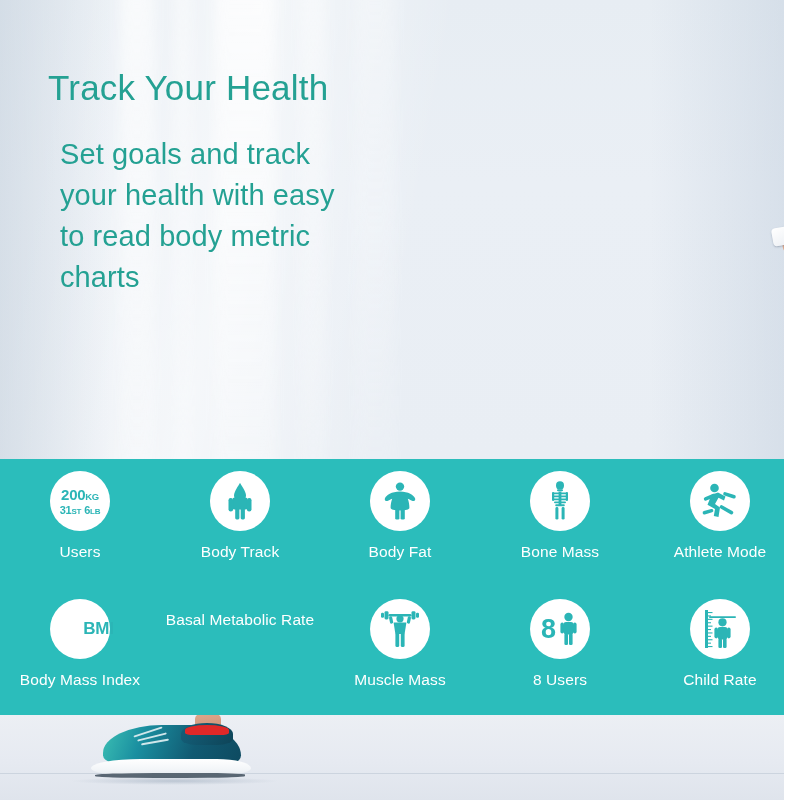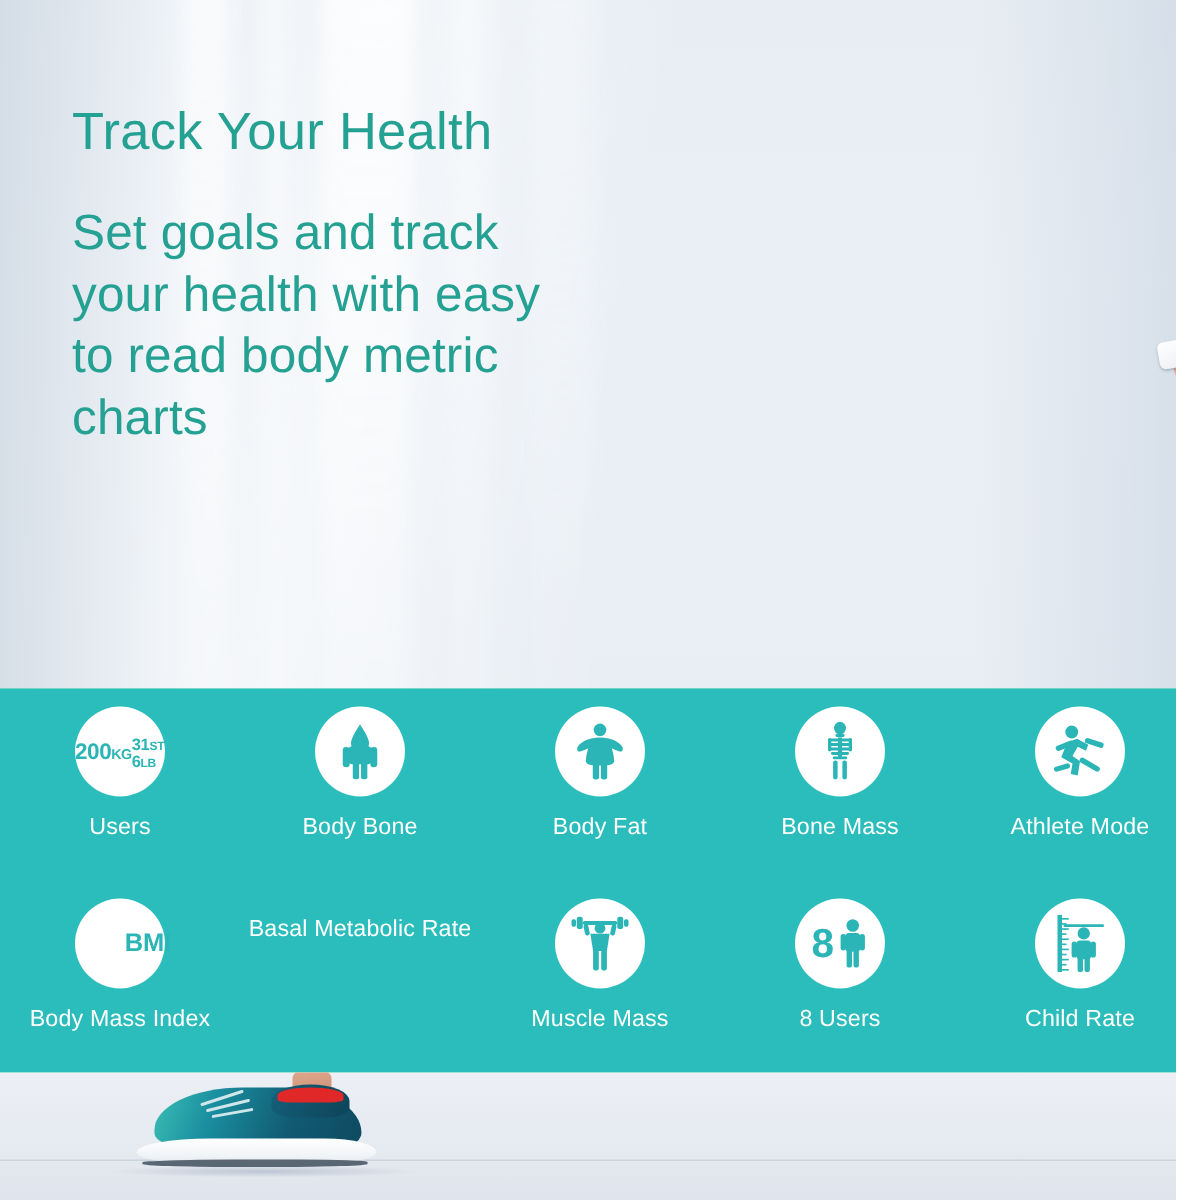--- a/index.html
+++ b/index.html
@@ -119,21 +119,21 @@
     margin-top: 11px;
     color: #ffffff;
     font-size: 15.5px;
     line-height: 19px;
     text-align: center;
     letter-spacing: .1px;
     width: 150px;
   }
   .wtext {
     display: flex;
-    flex-direction: row;
+    flex-direction: column;
     align-items: center;
     justify-content: center;
     line-height: 1;
     color: #2bb5b6;
     font-weight: bold;
   }
   .wtext .kg { font-size: 15px; letter-spacing: -.3px; }
   .wtext .kg small { font-size: 9.5px; }
   .wtext .lb { font-size: 11px; margin-top: 3px; letter-spacing: -.2px; }
   .wtext .lb small { font-size: 8px; text-align: center; }
@@ -208,24 +208,24 @@
   .hero-text { position: absolute; left: 48px; top: 68px; width: 330px; }
   .headline {
     color: #24a193;
     font-size: 35px;
     font-weight: normal;
     letter-spacing: .2px;
     margin: 0;
     white-space: nowrap;
   }
   .subline {
-    margin: 0;
+    margin: 12px;
     margin-top: 26px;
     color: #24a193;
-    font-size: 33px;
+    font-size: 29px;
     line-height: 41px;
     font-weight: normal;
     letter-spacing: .1px;
   }
 </style>
 </head>
 <body>
 
 <div id="poster">
 
@@ -270,21 +270,21 @@
         <div class="circle">
           <svg class="icon-svg" width="34" height="38" viewBox="0 0 34 38">
             <path d="M17 1 C17 1 11 9.5 11 13.3 C11 16.9 13.7 19.4 17 19.4 C20.3 19.4 23 16.9 23 13.3 C23 9.5 17 1 17 1 Z" fill="#2bb5b6"></path>
             <rect x="9.5" y="15.5" width="15" height="12" rx="2.2" fill="#2bb5b6"></rect>
             <rect x="5.5" y="16" width="4.6" height="13.5" rx="2.2" fill="#2bb5b6"></rect>
             <rect x="23.9" y="16" width="4.6" height="13.5" rx="2.2" fill="#2bb5b6"></rect>
             <rect x="12.2" y="26" width="4.2" height="11.5" rx="1.4" fill="#2bb5b6"></rect>
             <rect x="17.7" y="26" width="4.2" height="11.5" rx="1.4" fill="#2bb5b6"></rect>
           </svg>
         </div>
-        <div class="feature-label">Body Bone</div>
+        <div class="feature-label">Body Track</div>
       </div>
 
       <div class="feature">
         <div class="circle">
           <svg class="icon-svg" width="36" height="38" viewBox="0 0 36 38">
             <circle cx="18" cy="4.6" r="4.2" fill="#2bb5b6"></circle>
             <path d="M18 9.6 C9.6 9.6 4.2 13.4 3 16.2 C2.2 18.1 3.6 19.6 5.4 18.9 C8 17.9 9.4 17.2 10.2 16.8 C9.1 19.8 8.6 23 8.6 25.4 C8.6 27.4 11 28.4 18 28.4 C25 28.4 27.4 27.4 27.4 25.4 C27.4 23 26.9 19.8 25.8 16.8 C26.6 17.2 28 17.9 30.6 18.9 C32.4 19.6 33.8 18.1 33 16.2 C31.8 13.4 26.4 9.6 18 9.6 Z" fill="#2bb5b6"></path>
             <rect x="13.2" y="27" width="4.2" height="10.6" rx="1.4" fill="#2bb5b6"></rect>
             <rect x="18.6" y="27" width="4.2" height="10.6" rx="1.4" fill="#2bb5b6"></rect>
           </svg>

